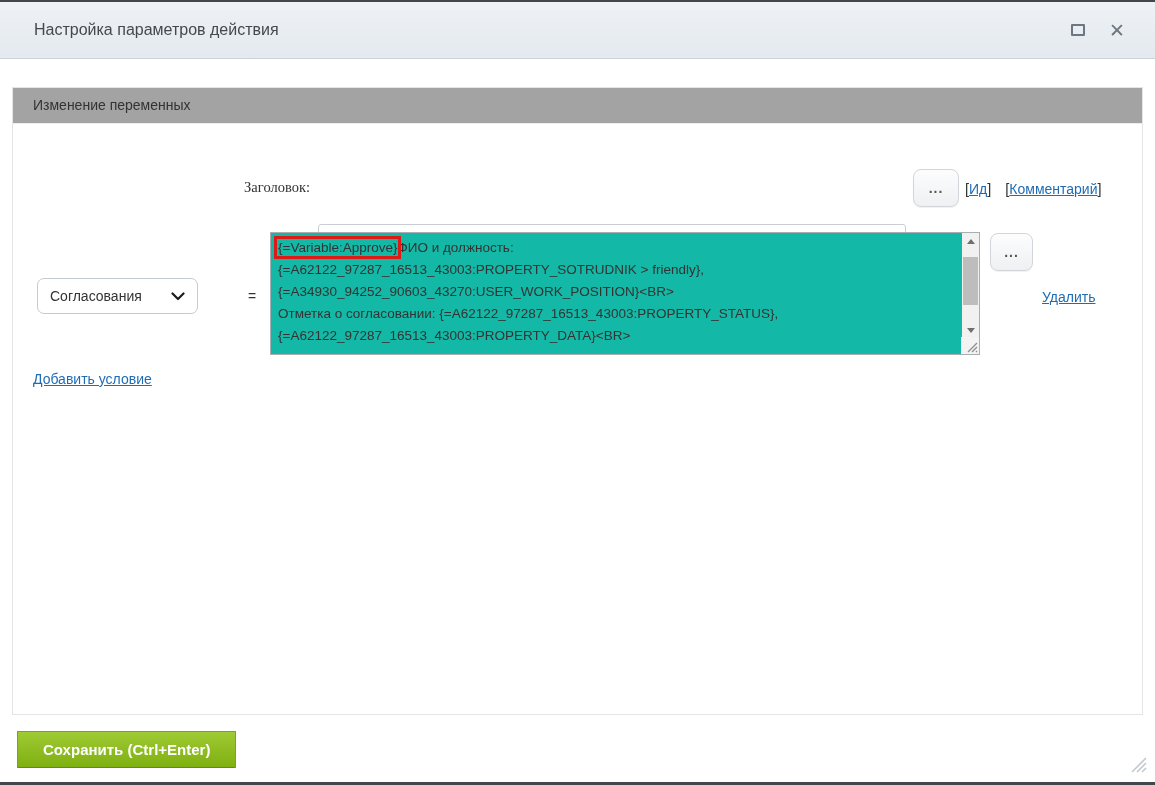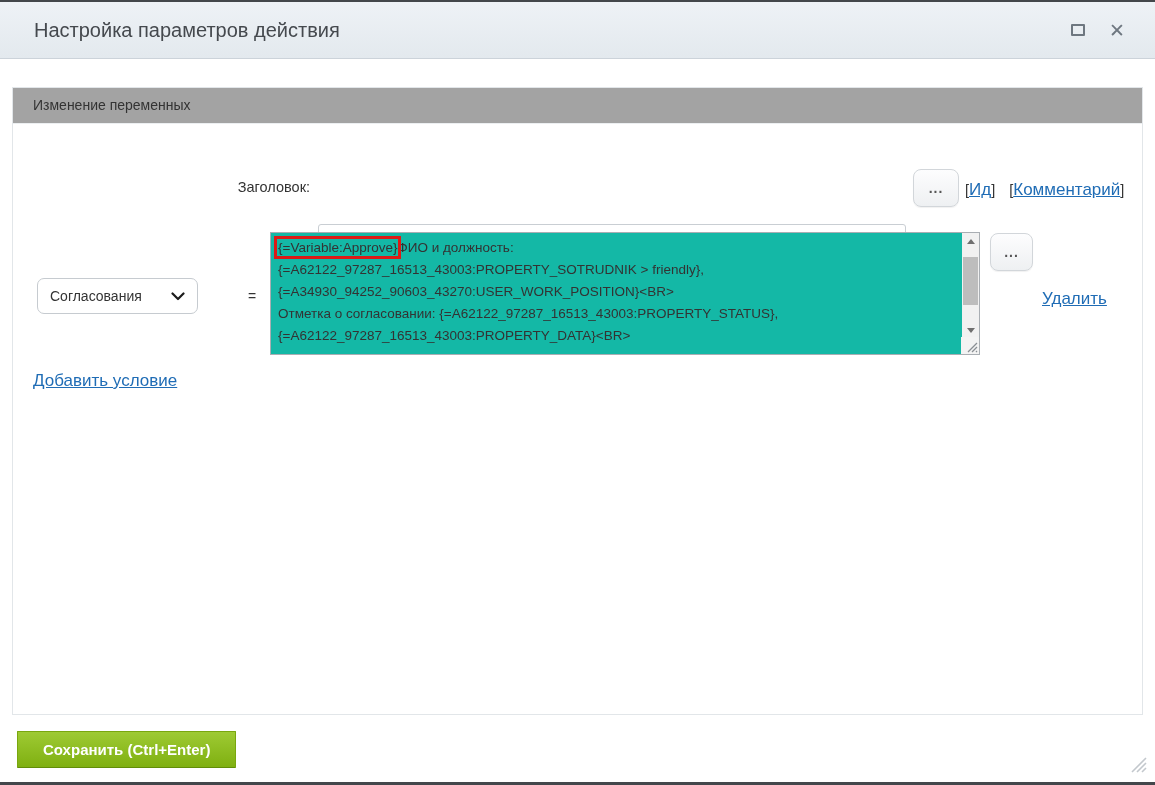--- a/index.html
+++ b/index.html
@@ -12,21 +12,21 @@
     background: #fff;
   }
 
   
   .titlebar {
     height: 57px; display: flex; align-items: center;
     padding: 0 30px 0 34px;
     background: linear-gradient(#eef2f6, #e3e9ee);
     border-bottom: 1px solid #ccd3da;
   }
-  .titlebar h1 { font-size: 20px; font-weight: 400; color: #45494e; }
+  .titlebar h1 { font-size: 16px; font-weight: 400; color: #45494e; }
   .win-controls { margin-left: auto; display: flex; align-items: center; gap: 24px; }
   .btn-maximize { width: 14px; height: 12px; border: 2px solid #6e7780; border-radius: 1px; cursor: pointer; }
   .btn-close { font-size: 19px; color: #6e7780; line-height: 1; cursor: pointer; }
 
   
   .panel {
     position: absolute; left: 12px; right: 12px; top: 85px; height: 628px;
     border: 1px solid #e2e6e9; background: #fff;
   }
   .panel-header {
@@ -53,21 +53,21 @@
   .dots-btn {
     border: 1px solid #d2d6da; border-radius: 8px;
     background: linear-gradient(#fdfdfe, #eef0f2);
     box-shadow: 0 1px 1px rgba(0,0,0,.06);
     color: #555; font-size: 14px; font-weight: bold;
     display: flex; align-items: center; justify-content: center;
     cursor: pointer; letter-spacing: 1px;
   }
 
   .bracket { color: #333; font-size: 14.5px; }
-  a.link { color: #1f6cb5; font-size: 17px; text-decoration: underline; cursor: pointer; }
+  a.link { color: #1f6cb5; font-size: 14px; text-decoration: underline; cursor: pointer; }
   .links-row { display: flex; align-items: center; gap: 14px; white-space: nowrap; }
 
   
   .select-box {
     border: 1px solid #c6cbd0; border-radius: 7px; background: #fff;
     display: flex; align-items: center; padding: 0 12px;
     font-size: 14px; color: #333; cursor: pointer;
   }
   .select-box .chev { margin-left: auto; display: flex; }
 
@@ -123,21 +123,21 @@
     <div class="win-controls">
       <span class="btn-maximize"></span>
       <span class="btn-close">✕</span>
     </div>
   </div>
 
   <div class="panel">
     <div class="panel-header">Изменение переменных</div>
   </div>
 
-  <div class="abs field-label" style="left:180px; top:177px; width:130px;">Заголовок:</div>
+  <div class="abs field-label" style="left:180px; top:177px; width:130px;font-family:Liberation Serif, serif;">Заголовок:</div>
 
   <div class="abs text-field" style="left:318px; top:165px; width:588px; height:38px;">
     <input type="text" value="Согласования" style="">
     <span class="grip">
       <svg width="10" height="10" viewBox="0 0 10 10">
         <path d="M9 1 L1 9 M9 5 L5 9" stroke="#8a8f94" stroke-width="1.3" fill="none"></path>
       </svg>
     </span>
   </div>
 

